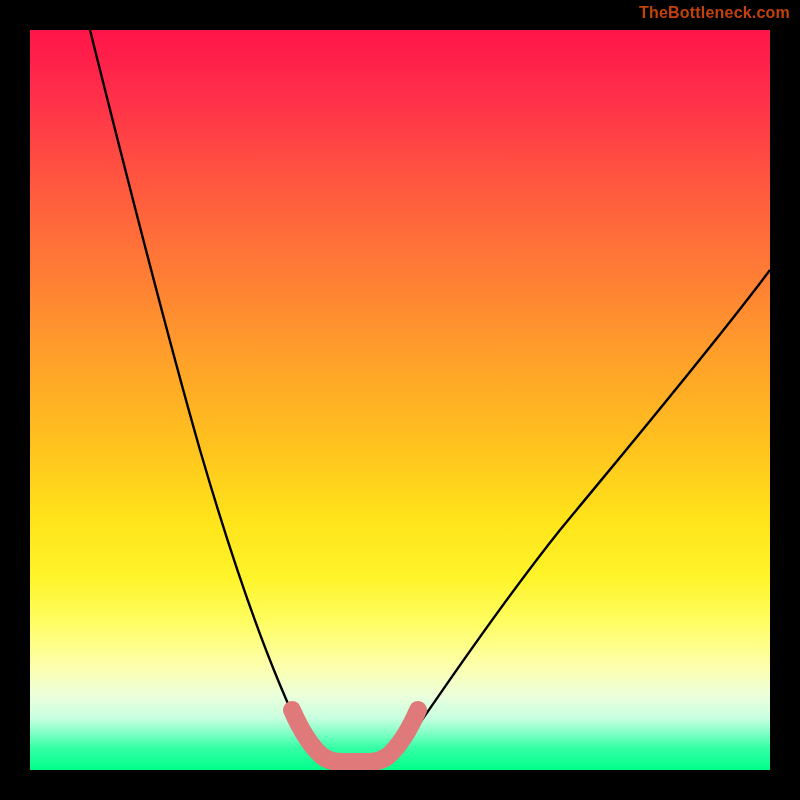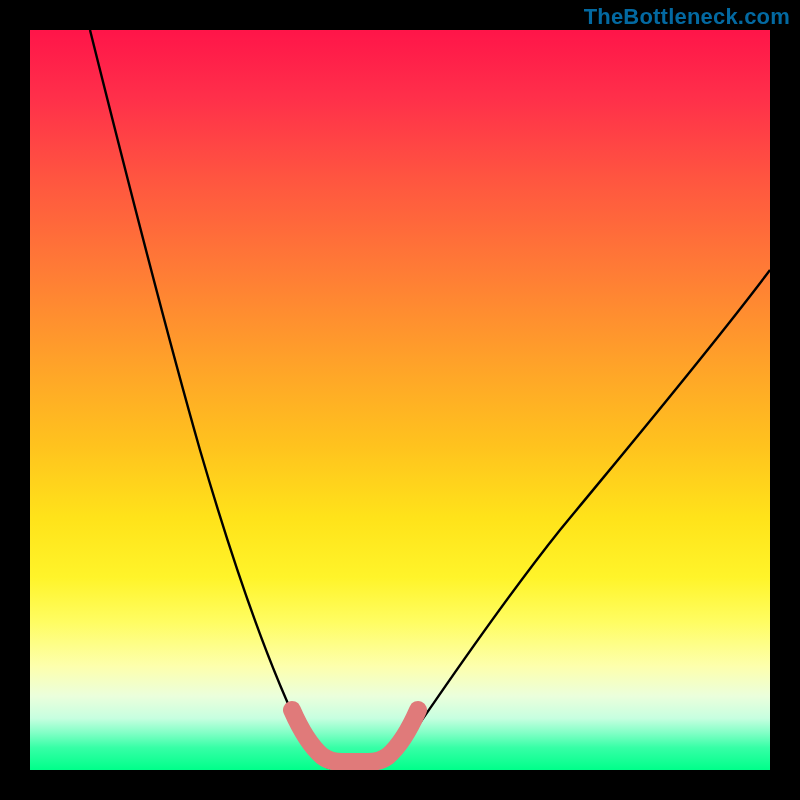--- a/index.html
+++ b/index.html
@@ -46,22 +46,22 @@
       #c7ffe0 93%,
       #81ffc6 95%,
       #36ffa6 97%,
       #00ff8a 100%
     );
   }
   .watermark {
     position: absolute;
     top: 4px;
     right: 10px;
-    color: #0369a1;
-    font-size: 22px;
+    color: #c2410c;
+    font-size: 16px;
     font-weight: 600;
     letter-spacing: 0.2px;
     user-select: none;
   }
   svg.curves {
     position: absolute;
     inset: 0;
   }
 </style>
 </head>

